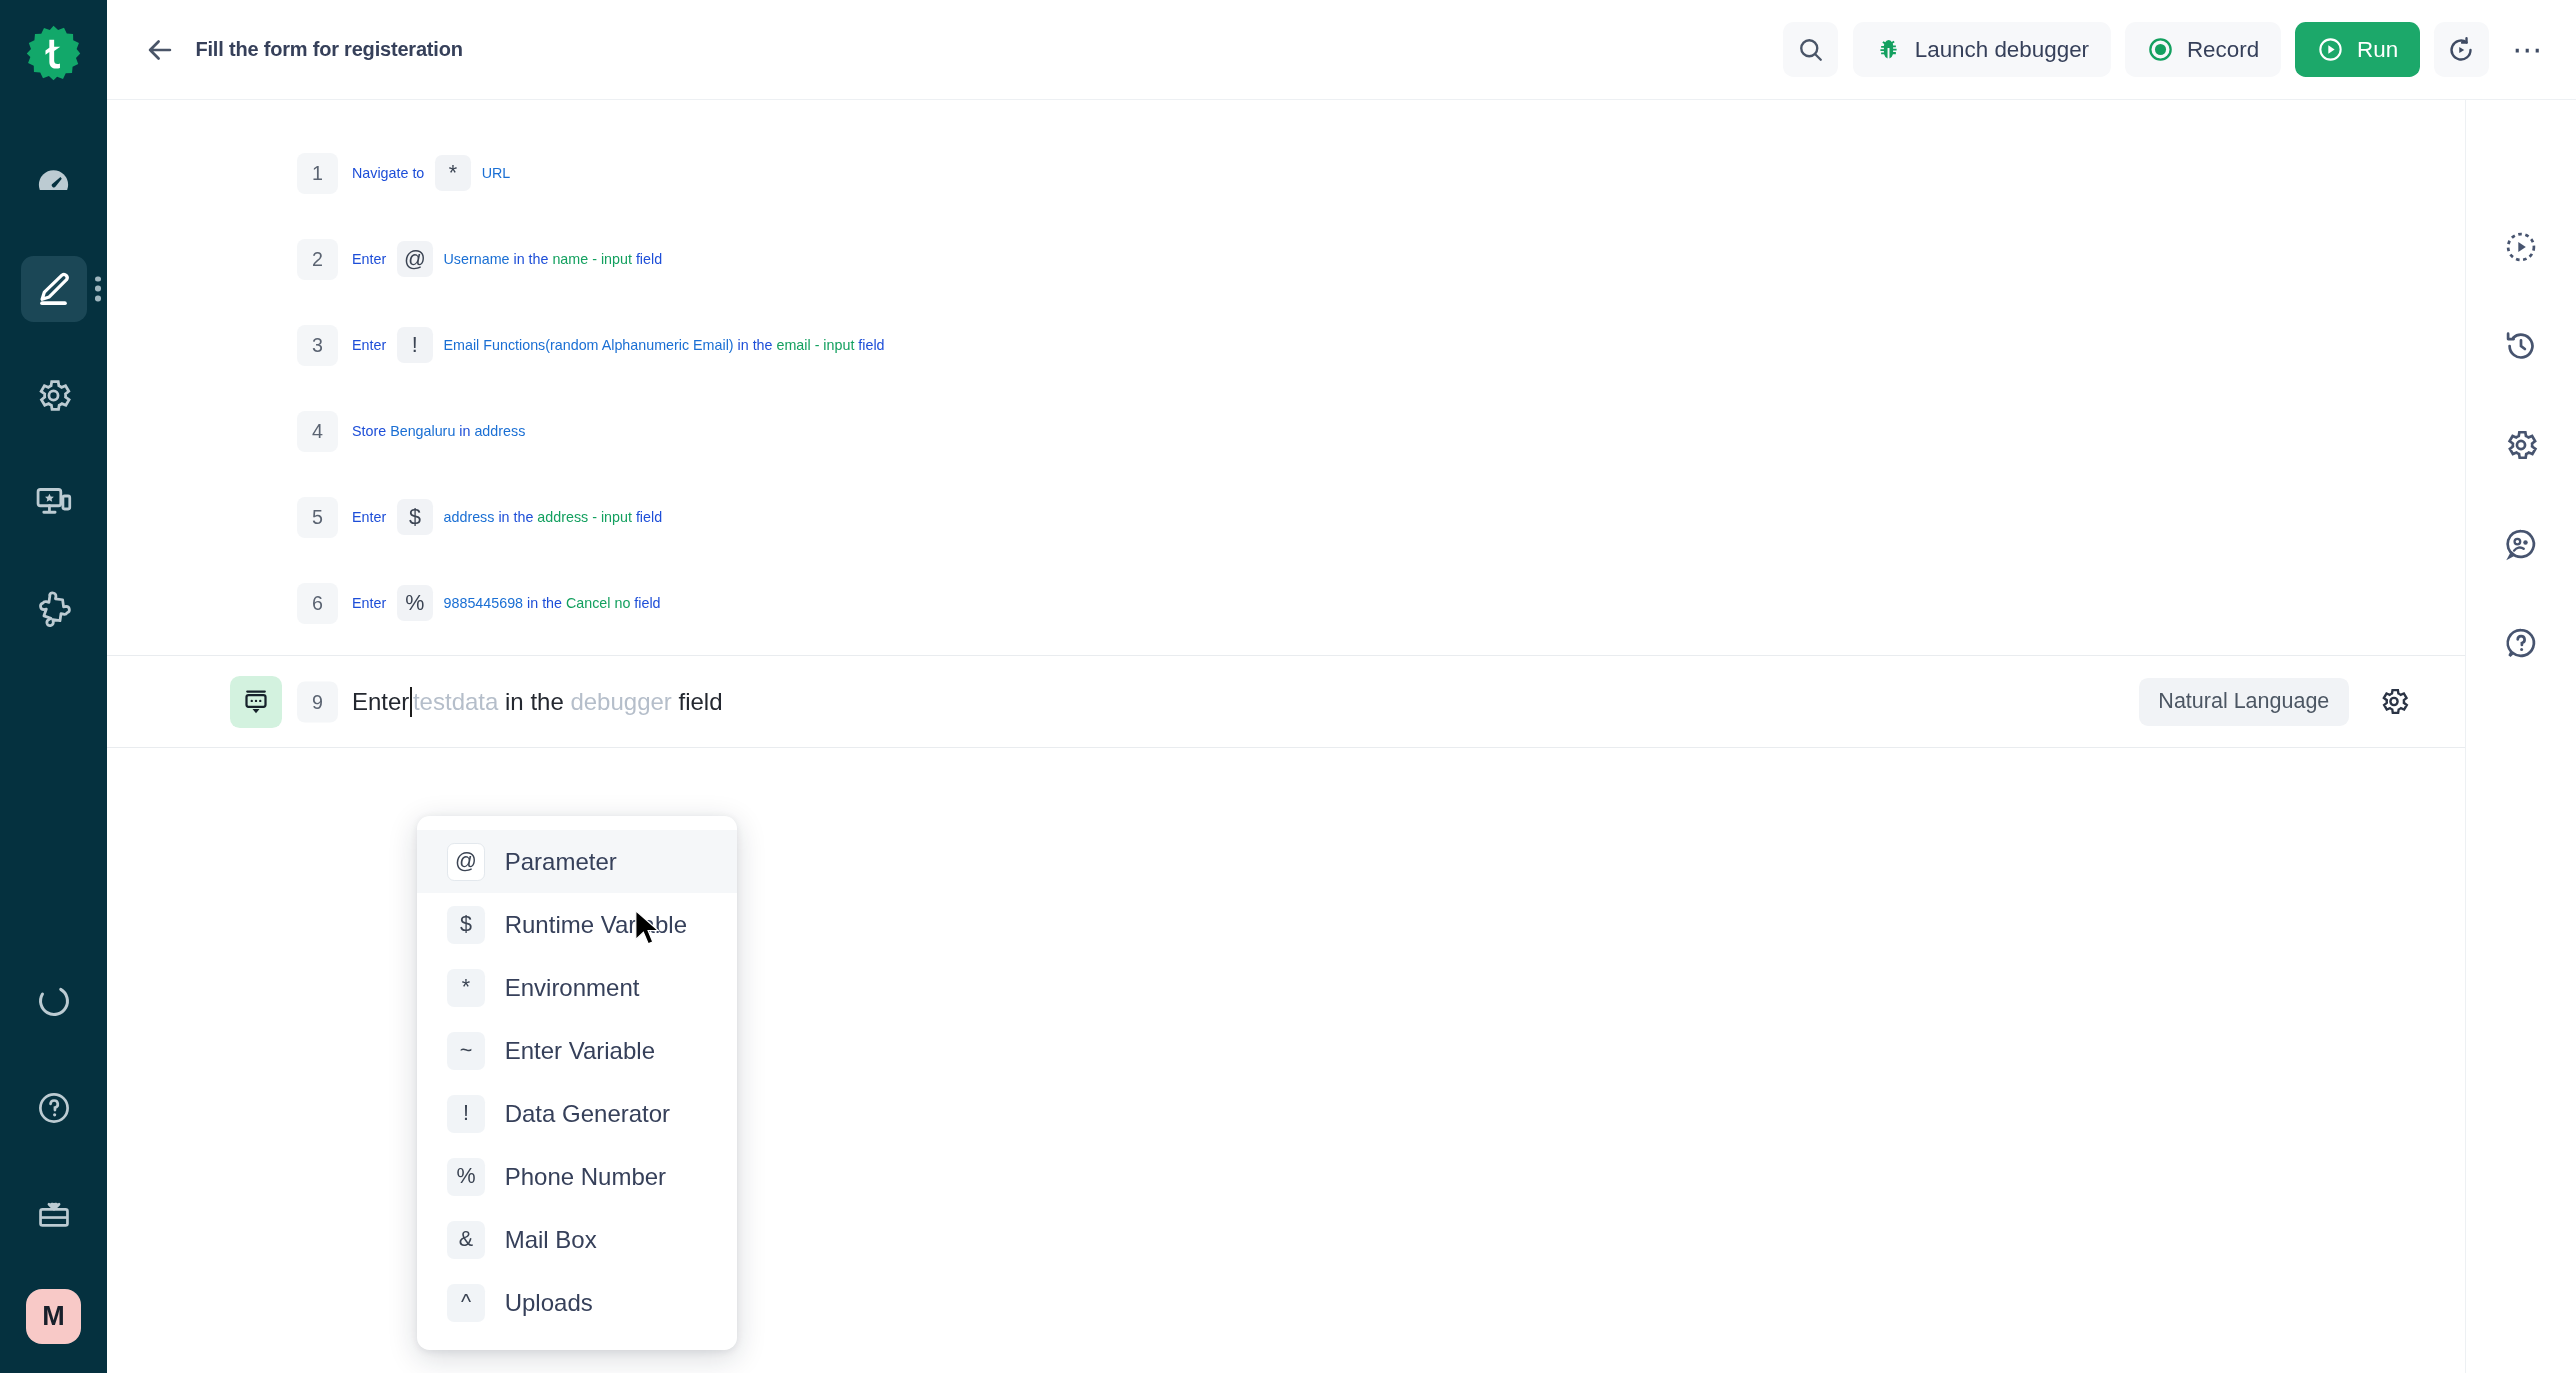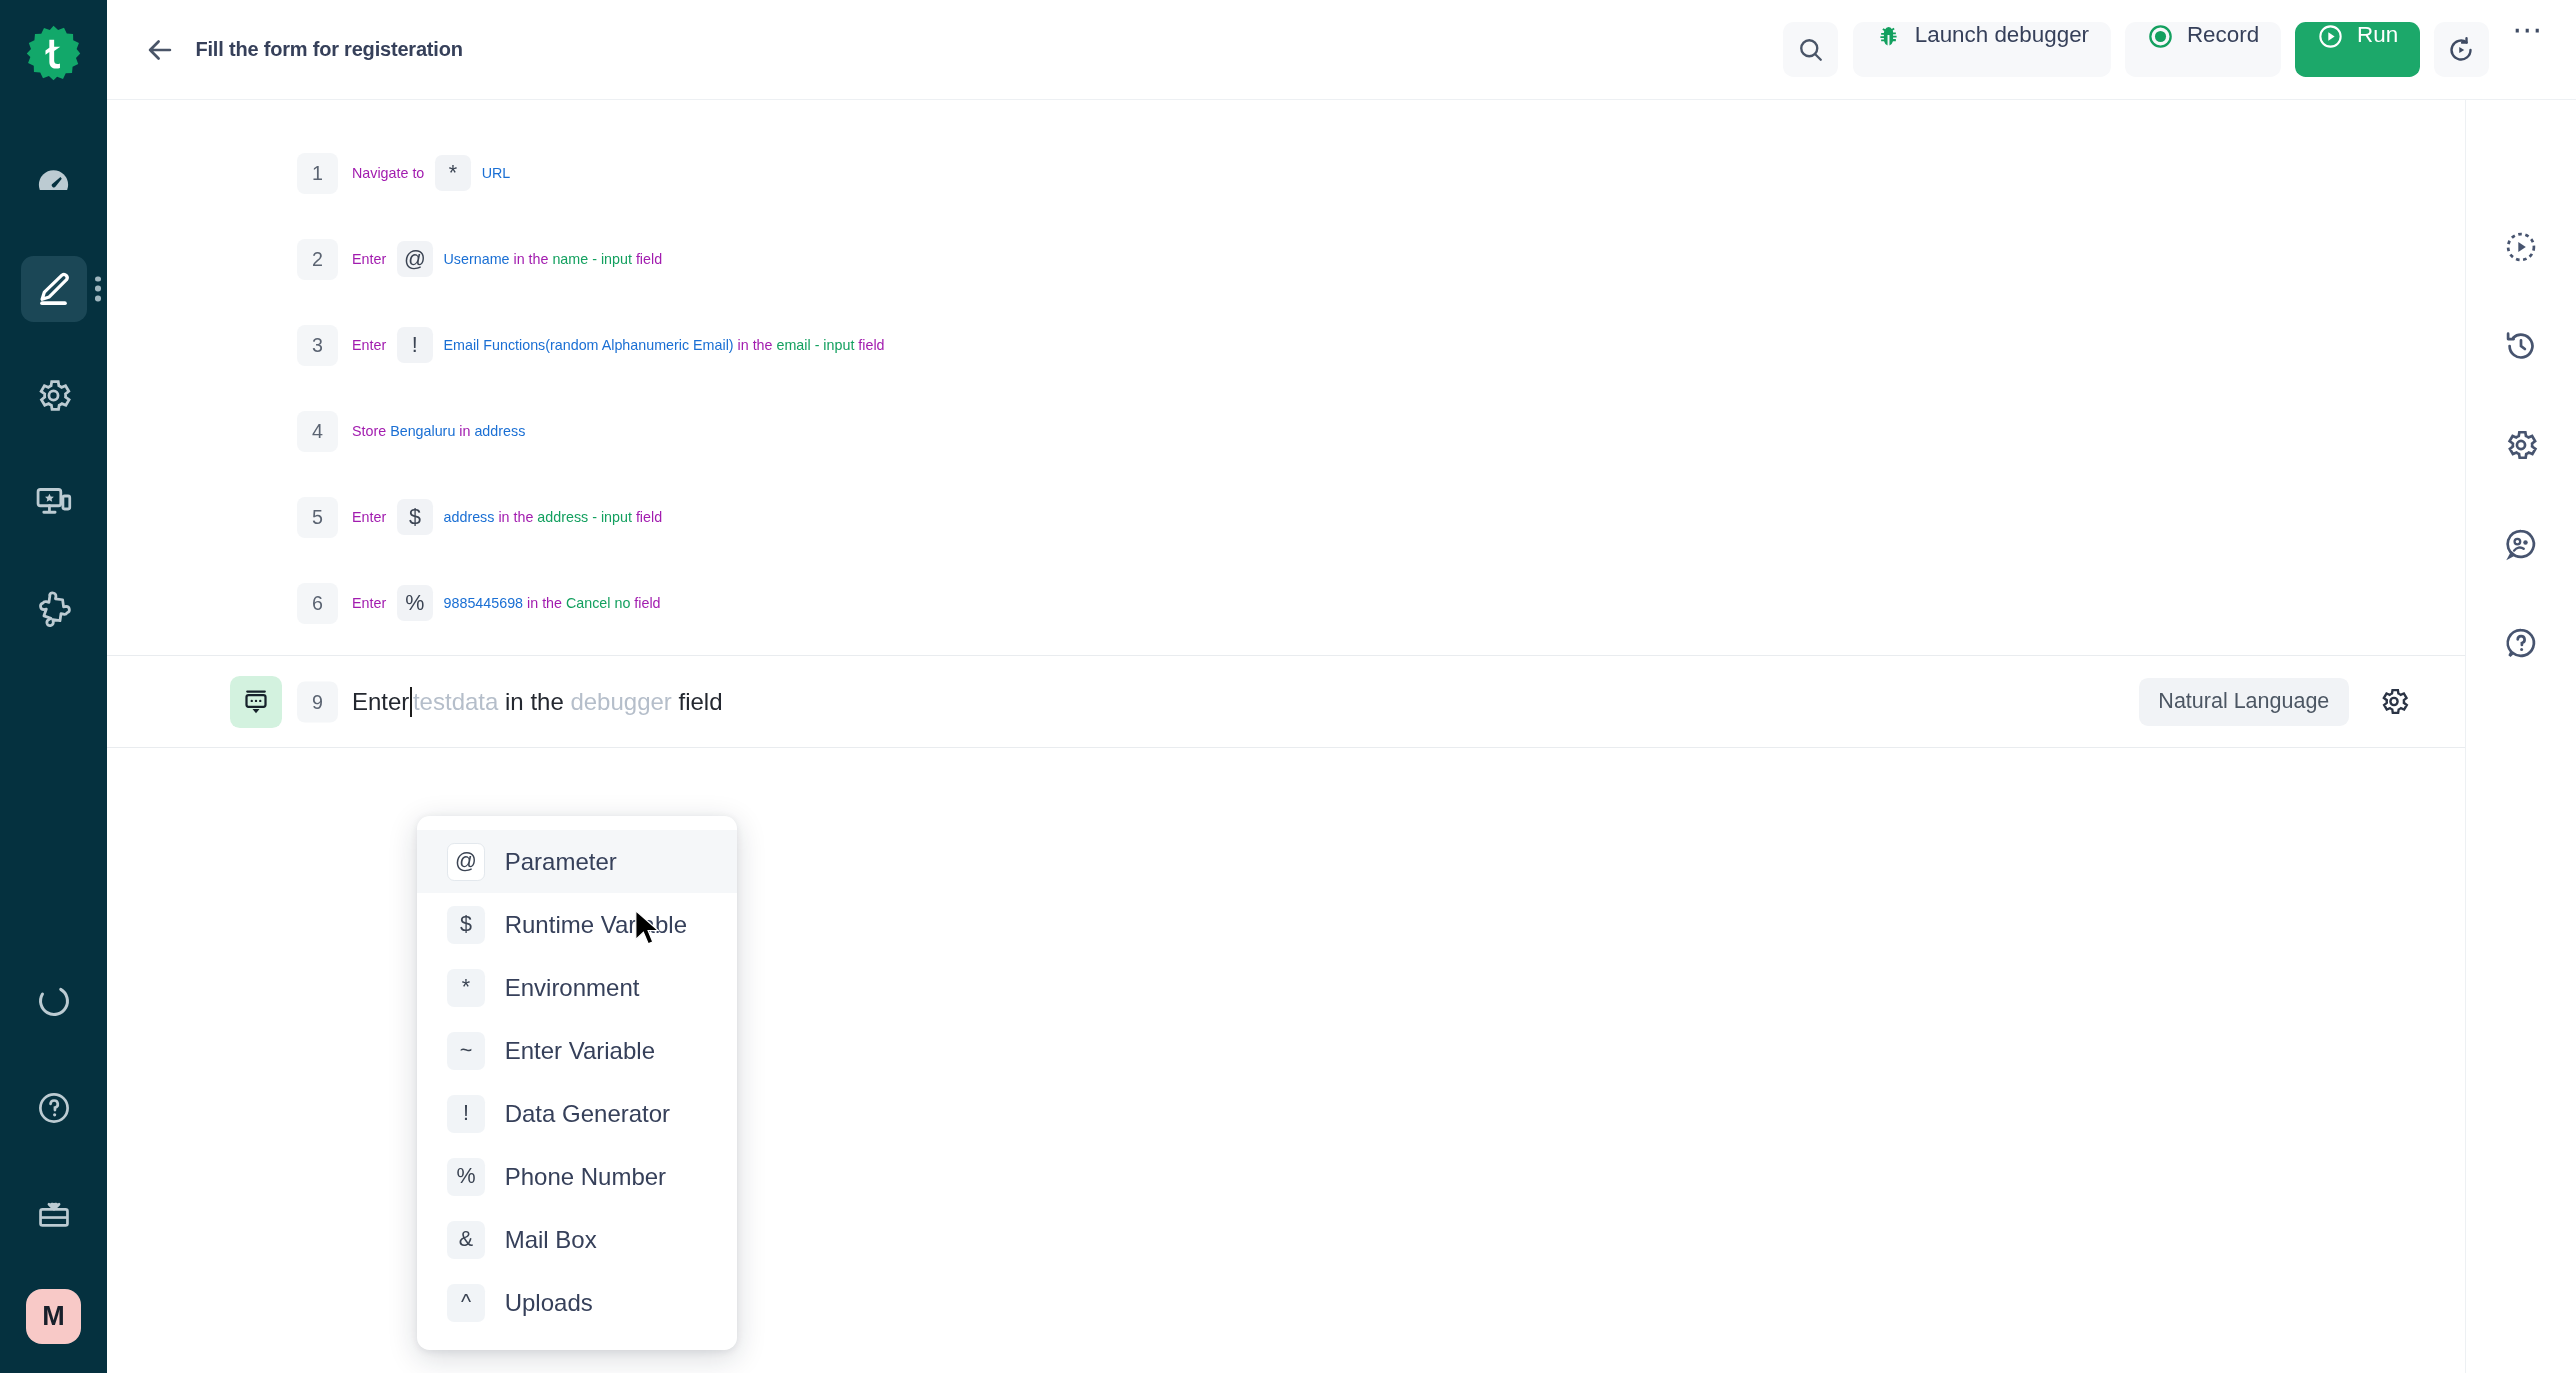--- a/index.html
+++ b/index.html
@@ -68,21 +68,21 @@
     margin-left: 12.5px; letter-spacing: -0.2px; white-space: nowrap;
   }
   .topbar-spacer { flex: 1; }
   .tb-actions { display:flex; align-items:center; gap: 14.3px; }
   .tb-icon-btn {
     height: 55px; min-width: 55px; border-radius: 10.7px; background: #F7F8FA;
     display:flex; align-items:center; justify-content:center; cursor:pointer; border: none;
   }
   .tb-btn {
     height: 55px; border-radius: 10.7px; background: #F7F8FA;
-    display:flex; align-items:flex-start; gap: 11.6px; padding: 0 21.5px;
+    display:flex; align-items:center; gap: 11.6px; padding: 0 21.5px;
     font-size: 22.4px; color: #36405A; cursor:pointer; border: none;
     font-family: "Liberation Sans", sans-serif; white-space: nowrap;
   }
   .tb-btn.primary { background: #1CA86A; color: #ffffff; font-weight: 400; }
   .tb-btn.ghost { background: transparent; padding: 0 9px; }
 
   
   .content {
     flex: 1; position: relative; background: #ffffff;
     display: flex; min-height: 0;
@@ -91,21 +91,21 @@
     flex: 1; position: relative; padding-top: 30px; min-width: 0;
   }
   .step-num {
     position: absolute; left: 190px;
     width: 41px; height: 41px; border-radius: 8px; background: #F4F6F8;
     color: #5B6472; font-size: 19.7px;
     display:flex; align-items:center; justify-content:center;
   }
   .step-wrap { position: relative; height: 86px; display:flex; align-items:center; }
   .step-text { margin-left: 245px; display: flex; align-items: center; gap: 0; white-space: nowrap; }
-  .step-text .t { color: #a21caf; }
+  .step-text .t { color: #1d4ed8; }
   .sigil {
     display:inline-flex; align-items:center; justify-content:center;
     min-width: 36px; height: 36px; border-radius: 7.2px; background: #F1F3F6;
     color: #3B4453; font-size: 21.5px; margin: 0 10.7px;
     padding: 0 5.4px;
   }
   .blue { color: #1A6FD4; }
   .green { color: #13A05F; }
   .muted { color: #B5BECA; }
 

